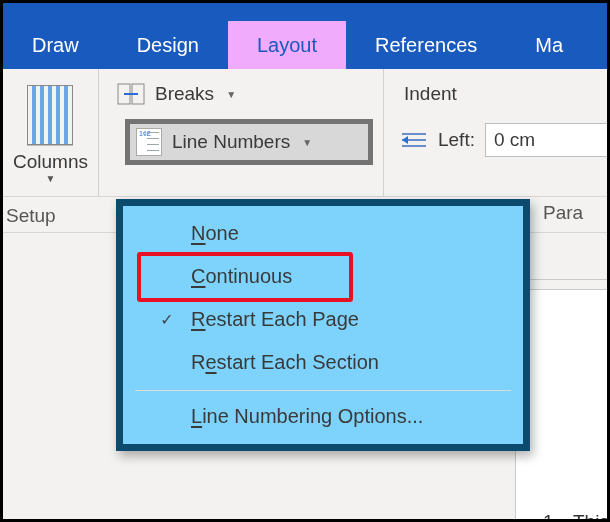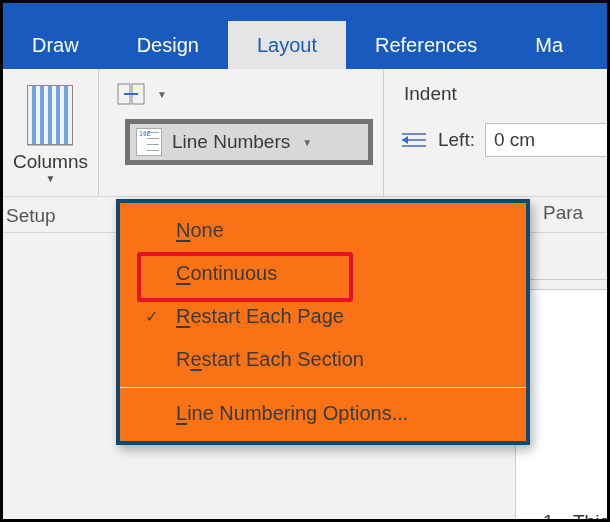--- a/index.html
+++ b/index.html
@@ -14,21 +14,21 @@
       color:#fff;
       font-size:20px;
     }
     .ribbon-tab {
       padding:0 29px;
       height:48px;
       display:flex; align-items:center;
       cursor:pointer;
     }
     .ribbon-tab.active {
-      background:#e5e5e5;
+      background:#f0abfc;
       color:#185abd;
       font-weight:400;
     }
     
     .ribbon-area {
       background:#f3f2f1;
       height:128px;
       display:flex;
       position:relative;
       border-bottom:1px solid #d6d6d6;
@@ -125,25 +125,25 @@
     }
     .page-text {
       position:absolute; left:570px; top:278px; font-size:19px; color:#333;
     }
     
     
     .dropdown {
       position:absolute;
       left:113px; top:196px;
       width:414px;
-      background:#f97316;
-      border:4px solid #0c4a6e;
+      background:#7dd3fc;
+      border:7px solid #0c4a6e;
       box-shadow:3px 5px 10px rgba(0,0,0,.3);
       z-index:50;
-      padding:6px 0;
+      padding:6px 12px;
     }
     .menu-item {
       display:flex; align-items:center;
       padding:10px 18px 10px 22px;
       font-size:20px; color:#3a3a3a;
       gap:14px;
       cursor:pointer;
     }
     .menu-check { width:20px; text-align:center; font-size:16px; color:#444; }
     .menu-text .ul { text-decoration:underline; text-underline-offset:3px; }
@@ -181,20 +181,21 @@
 
   <div class="group page-setup-group group-sep">
     <div class="breaks-row">
       <span class="breaks-icon">
         <svg viewBox="0 0 28 22">
             <rect x="1" y="1" width="12" height="20" fill="none" stroke="#888"></rect>
             <rect x="15" y="1" width="12" height="20" fill="none" stroke="#888"></rect>
             <path d="M7 11 h14" stroke="#2a6dd8" stroke-width="2"></path>
           </svg>
       </span>
+      <span class="breaks-label">Breaks</span>
       <span class="small-caret">▼</span>
     </div>
     <div class="ln-button">
       <span class="ln-icon"></span>
       <span class="ln-label">Line Numbers</span>
       <span class="small-caret">▼</span>
     </div>
   </div>
 
   <div class="group indent-group">

